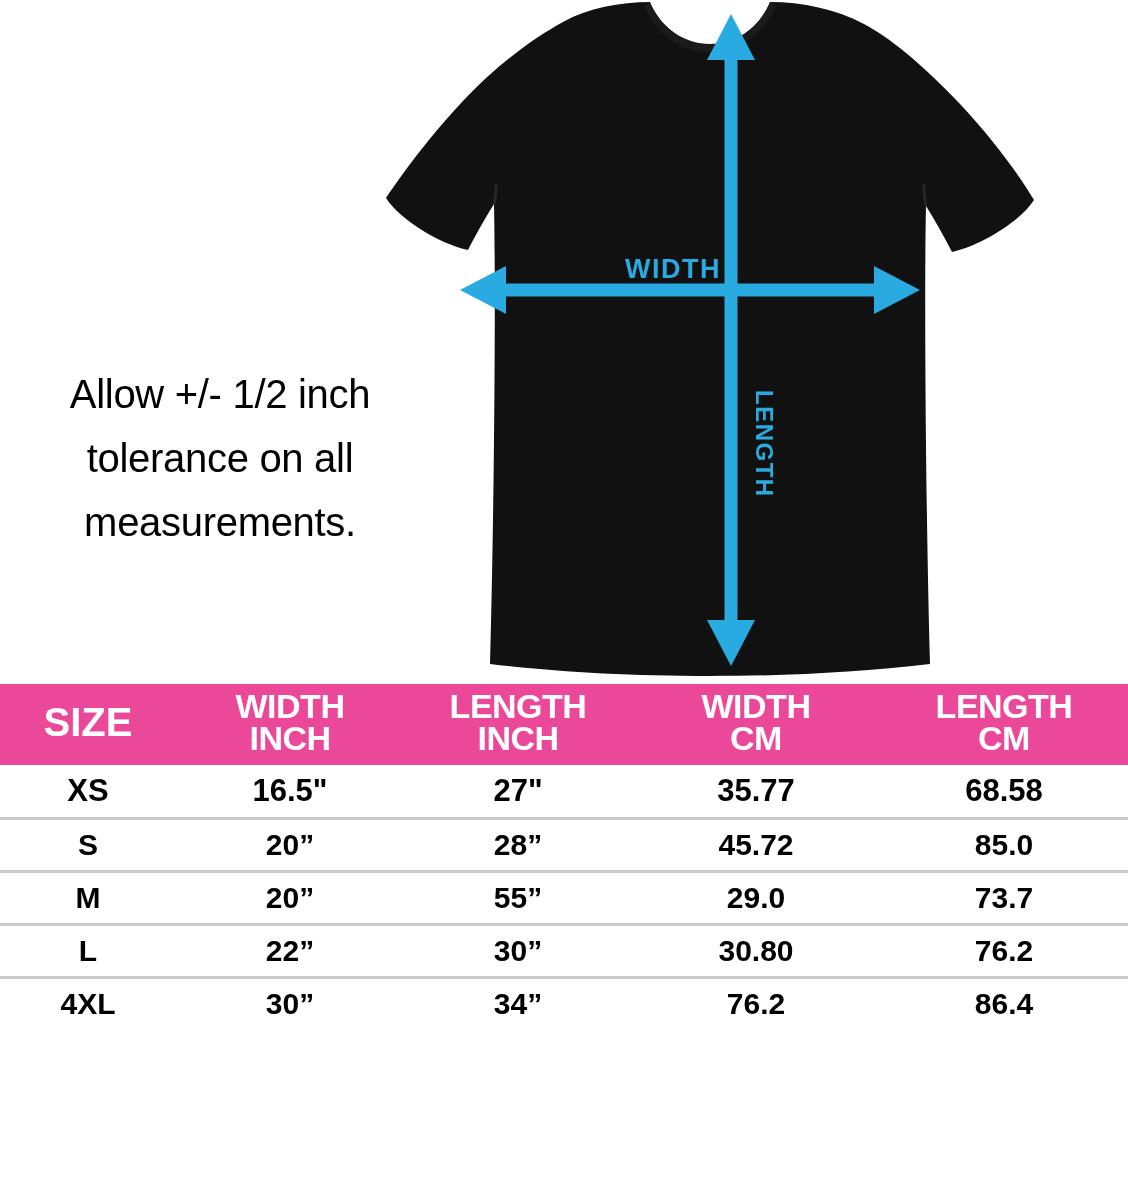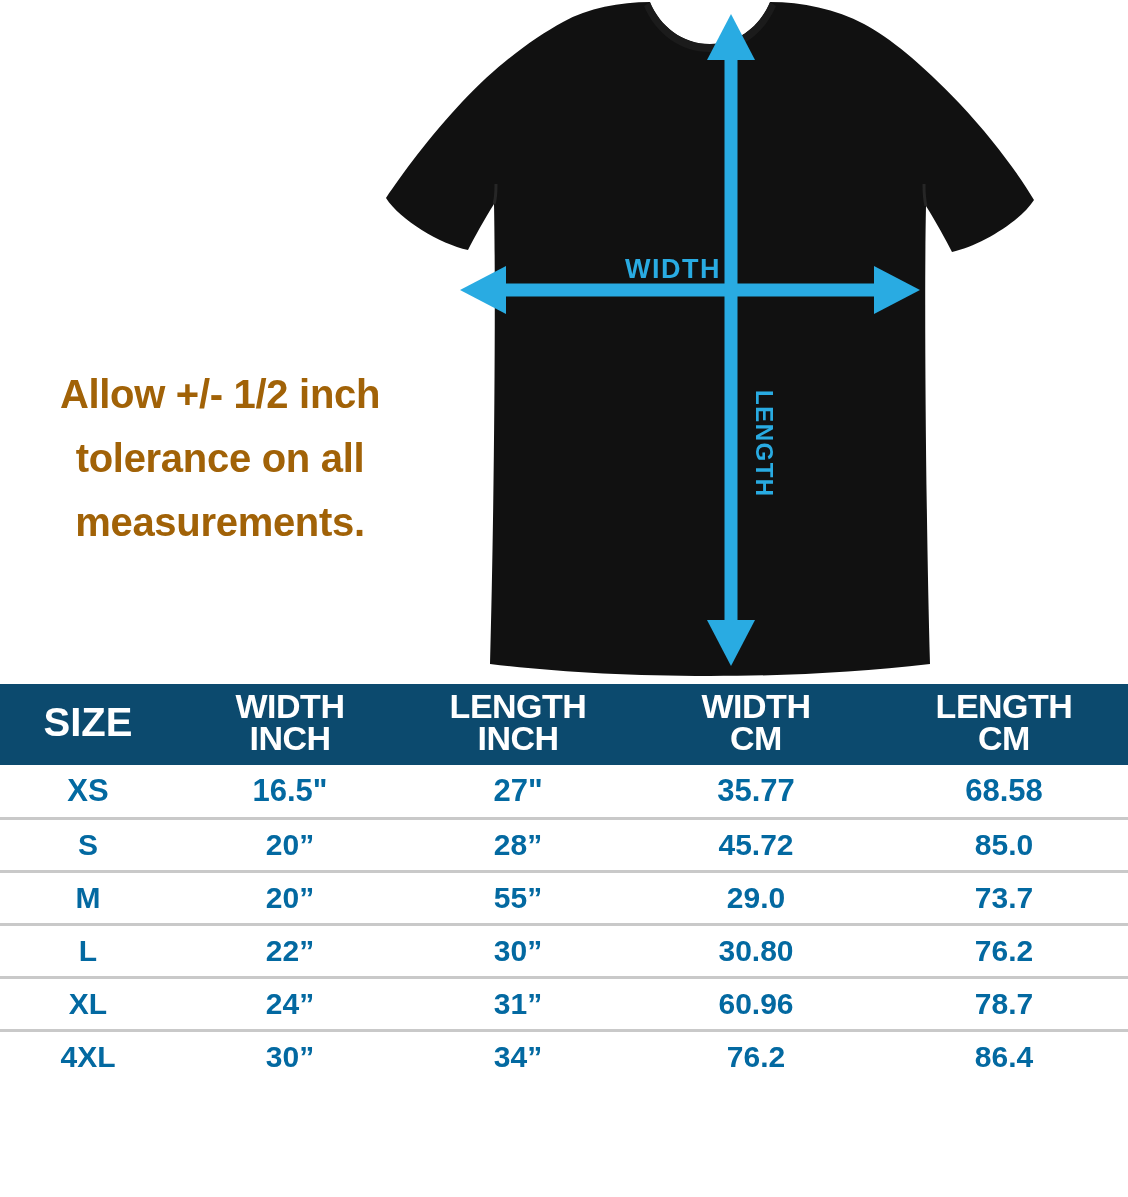--- a/index.html
+++ b/index.html
@@ -26,22 +26,22 @@
   }
 
   #tolerance-note {
     position: absolute;
     left: 10px;
     top: 362px;
     width: 420px;
     text-align: center;
     font-size: 40px;
     line-height: 1.6;
-    font-weight: bold;
-    color: #a16207;
+    font-weight: normal;
+    color: #000000;
     letter-spacing: -0.3px;
   }
 
   
   #shirt-wrap {
     position: absolute;
     left: 320px;
     top: 0px;
     width: 740px;
     height: 684px;
@@ -50,40 +50,40 @@
   
   #size-table {
     position: absolute;
     left: 0;
     top: 684px;
     width: 1128px;
     border-collapse: collapse;
     table-layout: fixed;
   }
   #size-table thead th {
-    background: #0c4a6e;
+    background: #ec4899;
     color: #ffffff;
     font-weight: bold;
     font-size: 34px;
     line-height: 0.95;
     padding: 6px 0 10px 0;
     text-align: center;
     vertical-align: middle;
     letter-spacing: -0.5px;
   }
   #size-table thead th .l2 { display: block; }
   #size-table thead th.size-head {
     font-size: 40px;
     letter-spacing: 0px;
   }
   #size-table tbody td {
     border-top: 3px solid #c9c9c9;
     font-size: 30px;
     font-weight: bold;
-    color: #0369a1;
+    color: #000000;
     text-align: center;
     height: 52px;
     padding: 8px;
     background: #ffffff;
   }
   #size-table tbody tr:first-child td {
     border-top: none;
   }
   #size-table tbody tr:first-child td {
     font-size: 31px;
@@ -206,27 +206,20 @@
       <td>73.7</td>
     </tr>
     <tr>
       <td>L</td>
       <td>22”</td>
       <td>30”</td>
       <td>30.80</td>
       <td>76.2</td>
     </tr>
     <tr>
-      <td>XL</td>
-      <td>24”</td>
-      <td>31”</td>
-      <td>60.96</td>
-      <td>78.7</td>
-    </tr>
-    <tr>
       <td>4XL</td>
       <td>30”</td>
       <td>34”</td>
       <td>76.2</td>
       <td>86.4</td>
     </tr>
   </tbody>
 </table>
 
 </body></html>

